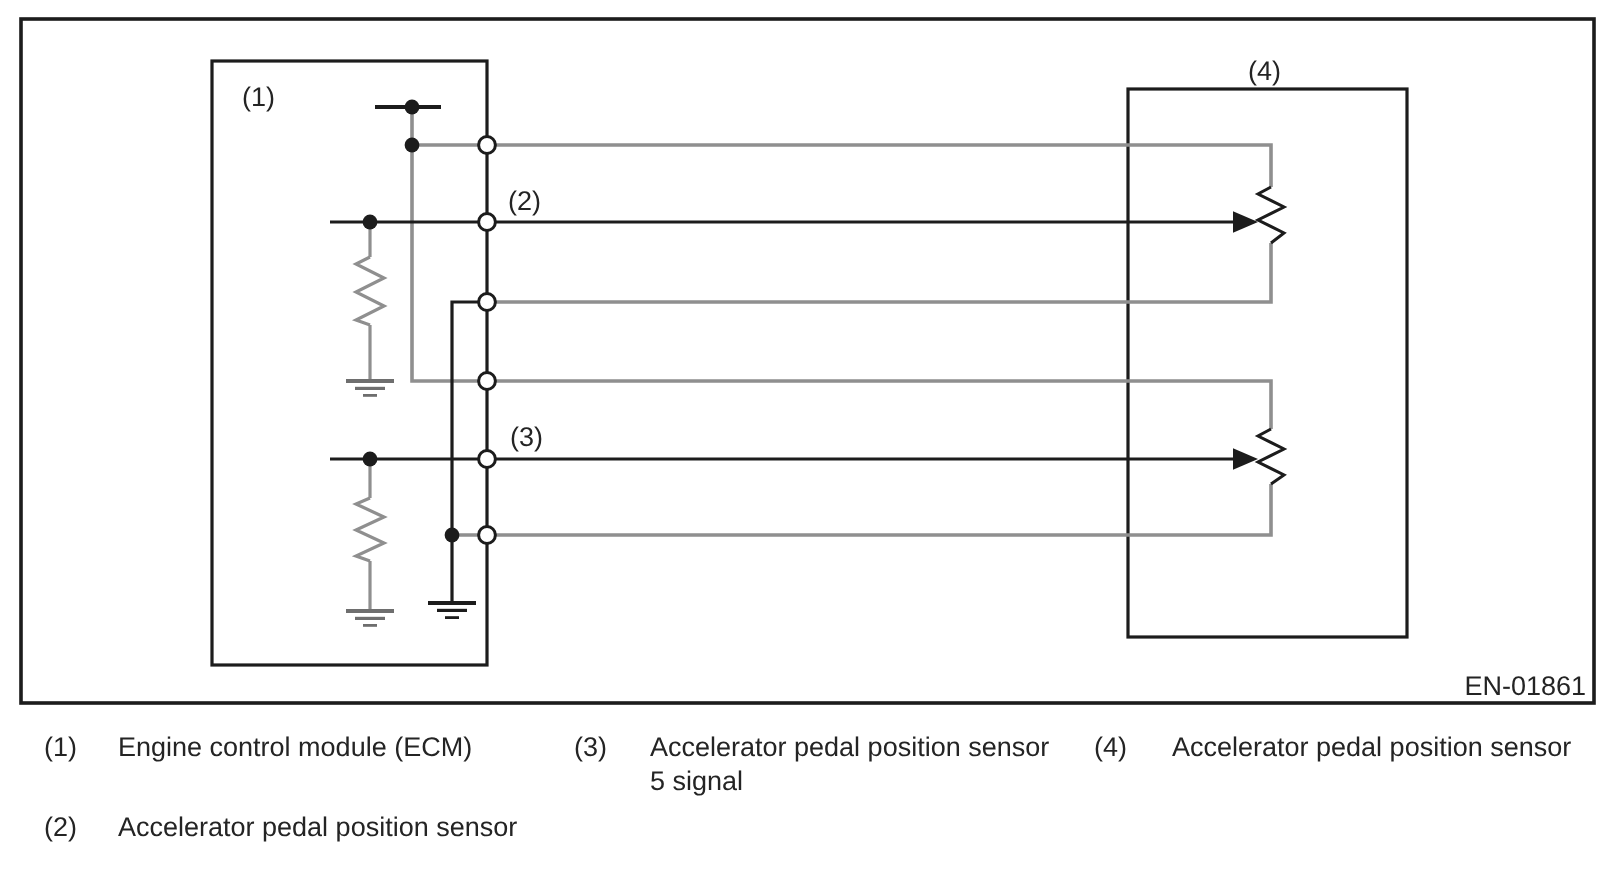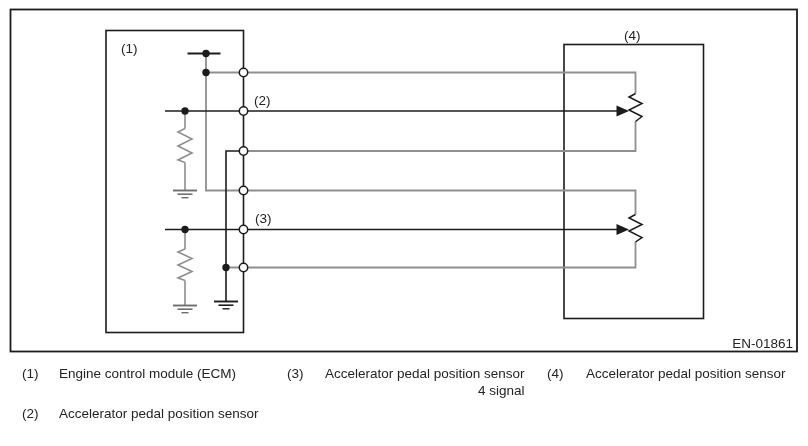--- a/index.html
+++ b/index.html
@@ -1,20 +1,20 @@
 <!DOCTYPE html>
 <html><head>
 <meta charset="utf-8">
 <style>
   html,body{margin:0;padding:0;background:#ffffff;}
   body{width:808px;height:446px;position:relative;font-family:"Liberation Sans",sans-serif;overflow:hidden;}
   #diagram{position:absolute;left:0;top:0;}
   .svg-label{font-family:"Liberation Sans",sans-serif;font-size:13.5px;fill:#242424;}
   .legend-num{position:absolute;font-size:13.5px;line-height:16.5px;color:#242424;white-space:nowrap;}
-  .legend-text{position:absolute;font-size:13.5px;line-height:16.5px;color:#242424;white-space:nowrap;text-align:right;}
+  .legend-text{position:absolute;font-size:13.5px;line-height:16.5px;color:#242424;white-space:nowrap;}
   
   #lg1-num{left:22px;top:366px;}  #lg1-text{left:59px;top:366px;}
   #lg2-num{left:22px;top:406px;}  #lg2-text{left:59px;top:406px;}
   #lg3-num{left:287px;top:366px;} #lg3-text{left:325px;top:366px;}
   #lg4-num{left:547px;top:366px;} #lg4-text{left:586px;top:366px;}
 </style>
 </head>
 <body>
 
 <svg id="diagram" width="808" height="360" viewBox="0 0 808 360" xmlns="http://www.w3.org/2000/svg">
@@ -95,21 +95,21 @@
   </div>
 
   <span id="lg2-num" class="legend-num">(2)</span>
   <div id="lg2-text" class="legend-text">
     <div>Accelerator pedal position sensor</div>
   </div>
 
   <span id="lg3-num" class="legend-num">(3)</span>
   <div id="lg3-text" class="legend-text">
     <div>Accelerator pedal position sensor</div>
-    <div>4 signal</div>
+    <div>5 signal</div>
   </div>
 
   <span id="lg4-num" class="legend-num">(4)</span>
   <div id="lg4-text" class="legend-text">
     <div>Accelerator pedal position sensor</div>
     <div></div>
   </div>
 </div>
 
 </body></html>

